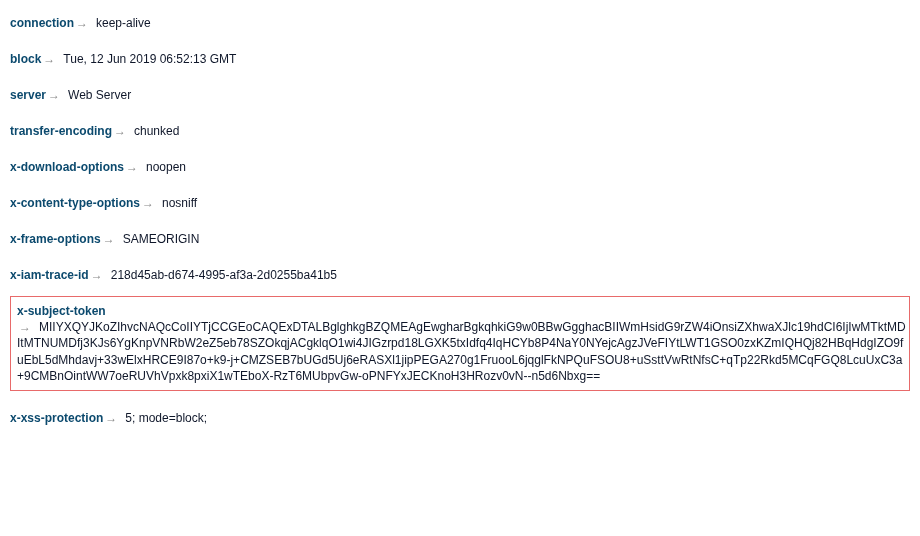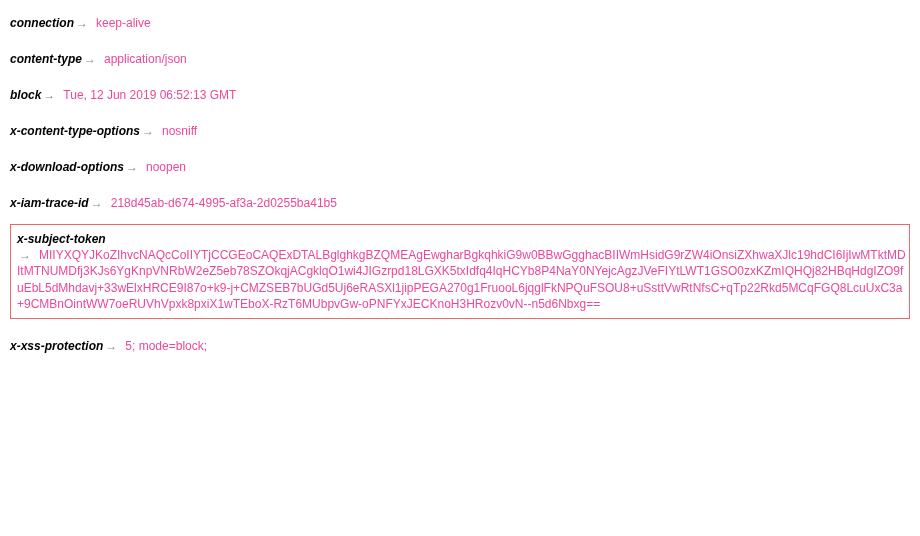--- a/index.html
+++ b/index.html
@@ -13,29 +13,28 @@
   }
   .headers {
     padding: 6px 10px 10px 10px;
   }
   .row {
     padding: 10px 0 11px 0;
     line-height: 1.25;
   }
   .key {
     font-weight: 700;
-    color: #000000;
-    font-style: italic;
+    color: #0c4a6e;
   }
   .arrow {
     color: #888888;
     padding: 0 4px 0 2px;
   }
   .val {
-    color: #ec4899;
+    color: #0f172a;
     padding-left: 4px;
   }
   .highlight {
     border: 1px solid #e86a6a;
     padding: 6px 0 6px 6px;
     margin: 2px 0 10px 0;
     word-break: break-all;
     line-height: 1.35;
   }
   .highlight .key {
@@ -43,20 +42,22 @@
   }
   .token-line {
     display: block;
   }
 </style>
 </head>
 <body>
 
 <div class="headers" id="headers-root">
     <div class="row"><span class="key">connection</span><span class="arrow">→</span><span class="val">keep-alive</span></div>
-    <div class="row"><span class="key">content-type</span><span class="arrow">→</span><span class="val">application/json</span></div>
     <div class="row"><span class="key">block</span><span class="arrow">→</span><span class="val">Tue, 12 Jun 2019 06:52:13 GMT</span></div>
+    <div class="row"><span class="key">server</span><span class="arrow">→</span><span class="val">Web Server</span></div>
+    <div class="row"><span class="key">transfer-encoding</span><span class="arrow">→</span><span class="val">chunked</span></div>
+    <div class="row"><span class="key">x-download-options</span><span class="arrow">→</span><span class="val">noopen</span></div>
     <div class="row"><span class="key">x-content-type-options</span><span class="arrow">→</span><span class="val">nosniff</span></div>
-    <div class="row"><span class="key">x-download-options</span><span class="arrow">→</span><span class="val">noopen</span></div>
+    <div class="row"><span class="key">x-frame-options</span><span class="arrow">→</span><span class="val">SAMEORIGIN</span></div>
     <div class="row"><span class="key">x-iam-trace-id</span><span class="arrow">→</span><span class="val">218d45ab-d674-4995-af3a-2d0255ba41b5</span></div>
     <div class="highlight"><span class="key">x-subject-token</span><span class="token-line"></span><span class="arrow">→</span><span class="val">MIIYXQYJKoZIhvcNAQcCoIIYTjCCGEoCAQExDTALBglghkgBZQMEAgEwgharBgkqhkiG9w0BBwGgghacBIIWmHsidG9rZW4iOnsiZXhwaXJlc19hdCI6IjIwMTktMDItMTNUMDfj3KJs6YgKnpVNRbW2eZ5eb78SZOkqjACgklqO1wi4JIGzrpd18LGXK5txIdfq4IqHCYb8P4NaY0NYejcAgzJVeFIYtLWT1GSO0zxKZmIQHQj82HBqHdgIZO9fuEbL5dMhdavj+33wElxHRCE9I87o+k9-j+CMZSEB7bUGd5Uj6eRASXl1jipPEGA270g1FruooL6jqglFkNPQuFSOU8+uSsttVwRtNfsC+qTp22Rkd5MCqFGQ8LcuUxC3a+9CMBnOintWW7oeRUVhVpxk8pxiX1wTEboX-RzT6MUbpvGw-oPNFYxJECKnoH3HRozv0vN--n5d6Nbxg==</span></div>
     <div class="row"><span class="key">x-xss-protection</span><span class="arrow">→</span><span class="val">5; mode=block;</span></div>
   </div>
 
 </body></html>

